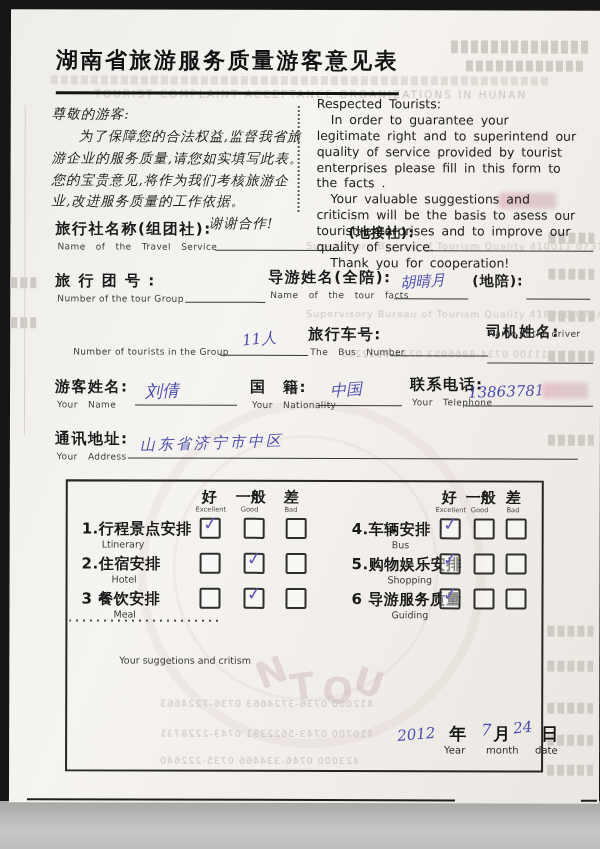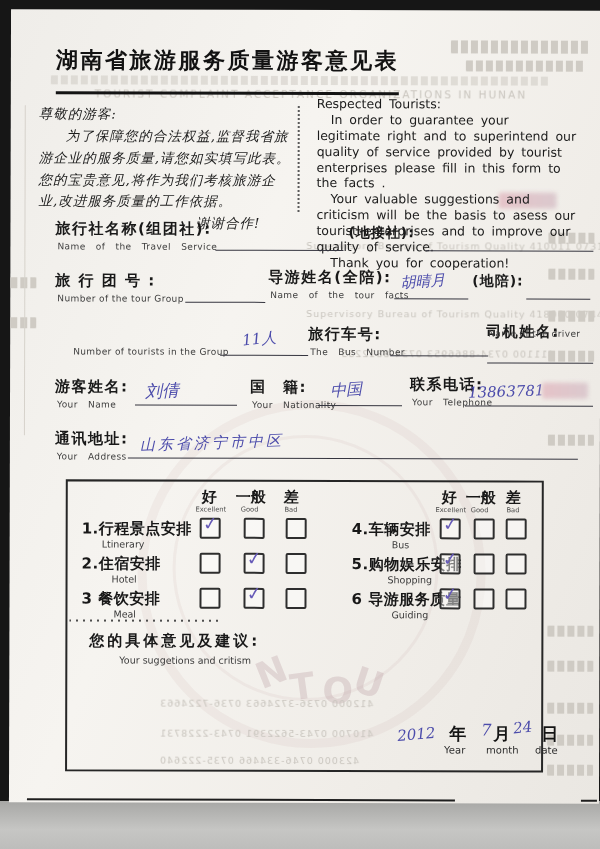--- a/index.html
+++ b/index.html
@@ -95,21 +95,21 @@
   <div class="blob" style="left:538px;top:650px;width:46px;"></div>
   <div class="blob" style="left:538px;top:692px;width:46px;"></div>
   <div class="blob" style="left:538px;top:724px;width:46px;"></div>
   <div class="blob" style="left:538px;top:754px;width:46px;"></div>
   <div class="thinline" style="left:14px;top:96px;width:1px;height:330px;"></div>
 
   <div class="redact" style="left:488px;top:182px;width:58px;height:16px;"></div>
 
   <div class="abs title" style="left:45px;top:36px;">湖南省旅游服务质量游客意见表</div>
 
-  <div class="abs intro-zh" style="left:28px;top:94px;">
+  <div class="abs intro-zh" style="left:41px;top:94px;">
     <div>尊敬的游客:</div>
     <div class="ind">为了保障您的合法权益,监督我省旅游企业的服务质量,请您如实填写此表。您的宝贵意见,将作为我们考核旅游企业,改进服务质量的工作依据。</div>
     <div class="close">谢谢合作!</div>
   </div>
 
   <div class="abs vdots" style="left:287px;top:96px;height:106px;"></div>
 
   <div class="abs intro-en" style="left:306px;top:86px;">
     <p class="first">Respected Tourists:</p>
     <p>In order to guarantee your legitimate right and to superintend our quality of service provided by tourist enterprises please fill in this form to the facts .</p>
@@ -245,21 +245,20 @@
       </div>
     <div class="cb" style="left:406px;top:106px;">
         <span class="mark"></span>
       </div>
     <div class="cb" style="left:438px;top:106px;">
         <span class="mark"></span>
       </div>
 
     <div class="abs hdots" style="left:2px;top:138px;width:150px;"></div>
 
-    <div class="abs zh" style="left:22px;top:150px;letter-spacing:3px;">您的具体意见及建议:</div>
     <div class="abs ri-en" style="left:52px;top:173px;">Your suggetions and critism</div>
     <div class="abs" style="left:52px;top:190px;"></div>
 
     <div class="abs hw" style="left:330px;top:243px;font-size:15px;transform:rotate(-5deg);">2012</div>
     <div class="abs datecell-zh" style="left:382px;top:240px;">年</div>
     <div class="abs datecell-en" style="left:377px;top:262px;">Year</div>
     <div class="abs hw" style="left:414px;top:238px;font-size:16px;">7</div>
     <div class="abs datecell-zh" style="left:426px;top:240px;">月</div>
     <div class="abs datecell-en" style="left:419px;top:262px;">month</div>
     <div class="abs hw" style="left:446px;top:236px;font-size:15px;transform:rotate(-6deg);">24</div>

